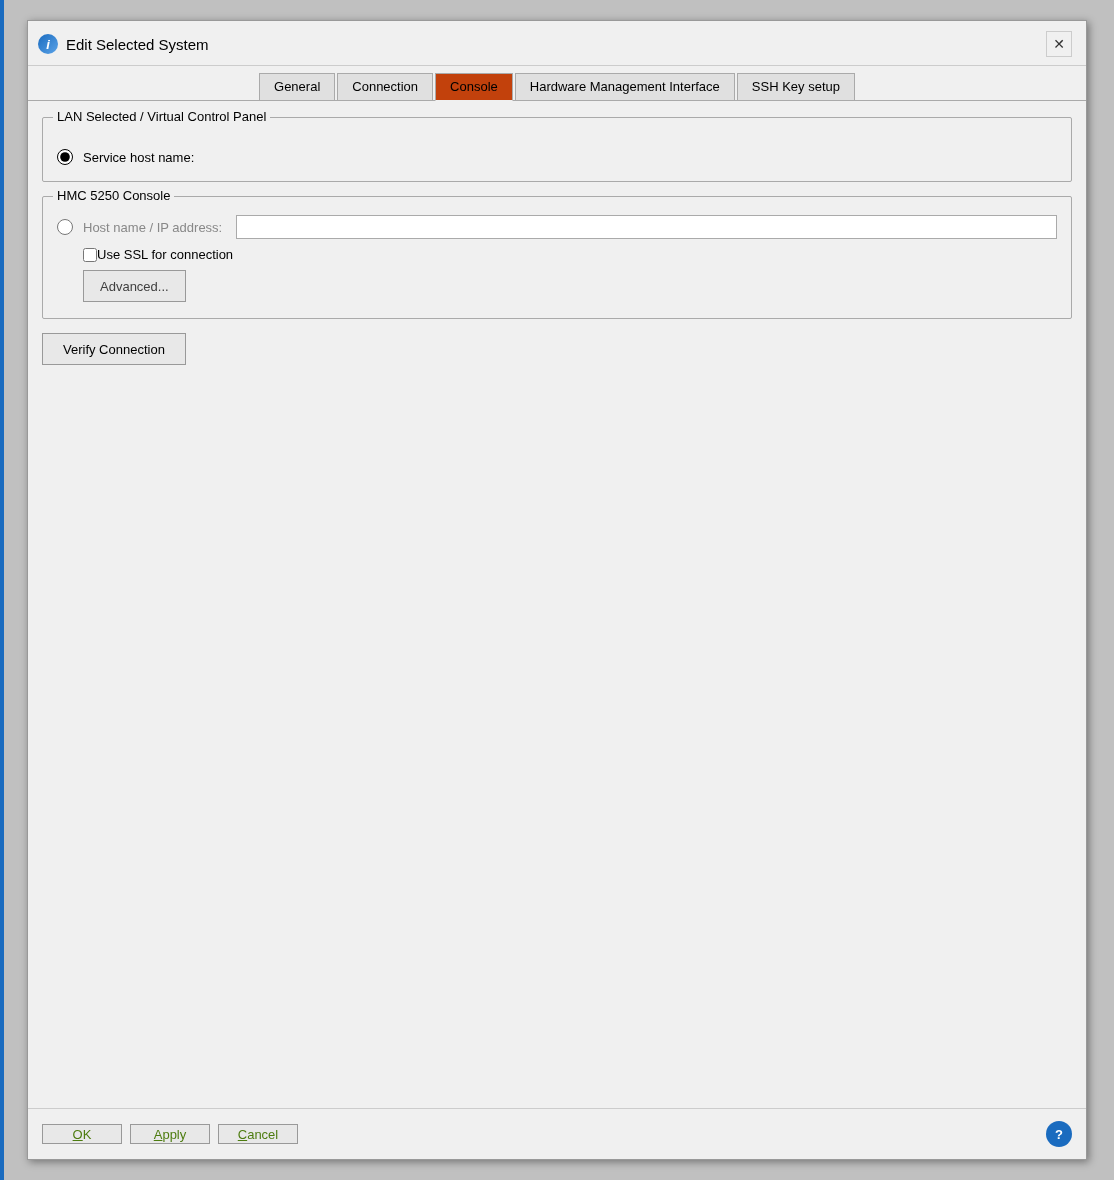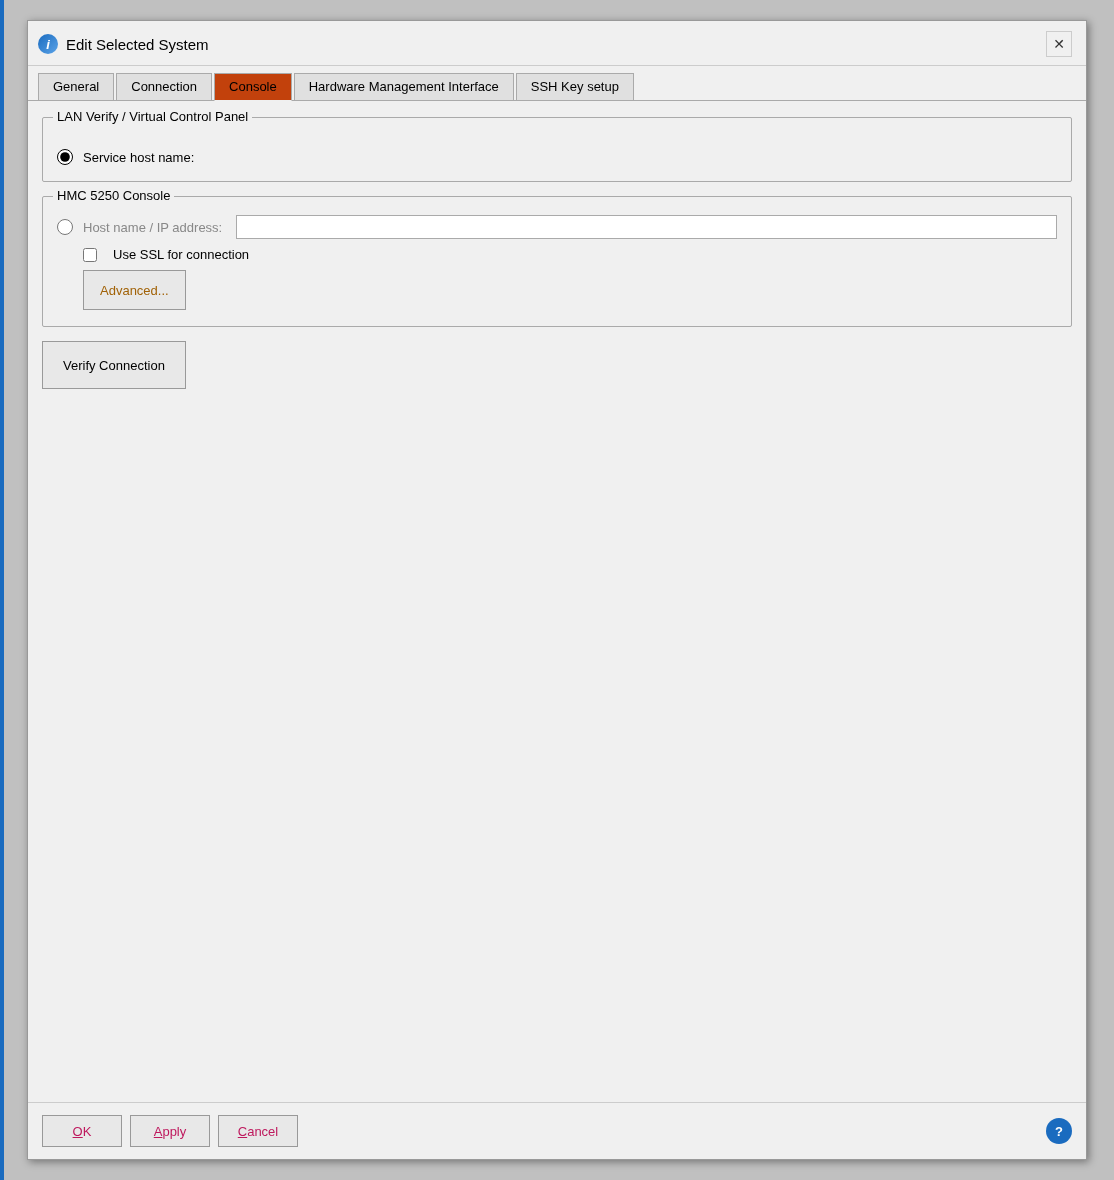--- a/index.html
+++ b/index.html
@@ -77,20 +77,21 @@
       color: #333;
     }
 
     .tabs-bar {
       display: flex;
       align-items: flex-end;
       padding: 6px 10px 0 10px;
       background: #f0f0f0;
       border-bottom: 1px solid #aaa;
       gap: 2px;
+      justify-content: center;
     }
 
     .tab {
       padding: 5px 14px 6px 14px;
       border: 1px solid #aaa;
       background: #dcdcdc;
       cursor: pointer;
       font-size: 13px;
       color: #000;
       position: relative;
@@ -184,56 +185,56 @@
       height: 14px;
       cursor: pointer;
     }
 
     .ssl-label {
       font-size: 13px;
       color: #000;
     }
 
     .advanced-btn {
-      height: 40px;
+      height: 32px;
       padding: 0 16px;
       background: #e8e8e8;
       border: 1px solid #999;
       cursor: pointer;
       font-size: 13px;
-      color: #a16207;
+      color: #404040;
     }
 
     .hmc-controls {
       display: flex;
       flex-direction: column;
       gap: 8px;
       margin-top: 8px;
     }
 
     .hmc-row1 {
       display: flex;
       align-items: center;
       gap: 10px;
     }
 
     .hmc-row2 {
       display: flex;
       align-items: flex-end;
-      gap: 16px;
+      gap: 0;
       padding-left: 26px;
     }
 
     .hmc-row3 {
       display: flex;
       padding-left: 26px;
     }
 
     .verify-btn {
-      height: 48px;
+      height: 32px;
       padding: 0 20px;
       background: #e8e8e8;
       border: 1px solid #999;
       cursor: pointer;
       font-size: 13px;
       color: #000;
     }
 
     .spacer {
       flex: 1;
@@ -242,28 +243,28 @@
     .dialog-footer {
       padding: 12px 14px;
       background: #f0f0f0;
       border-top: 1px solid #ccc;
       display: flex;
       align-items: center;
       gap: 8px;
     }
 
     .footer-btn {
-      height: 32px;
+      height: 20px;
       min-width: 80px;
       padding: 0 8px;
       background: #e8e8e8;
       border: 1px solid #999;
       cursor: pointer;
       font-size: 13px;
-      color: #be185d;
+      color: #4d7c0f;
     }
 
     .footer-spacer {
       flex: 1;
     }
 
     .help-btn {
       width: 26px;
       height: 26px;
       border-radius: 50%;
@@ -311,21 +312,21 @@
     <div class="tab">General</div>
     <div class="tab">Connection</div>
     <div class="tab active">Console</div>
     <div class="tab">Hardware Management Interface</div>
     <div class="tab">SSH Key setup</div>
   </div>
 
   <div class="dialog-body">
 
     <div class="group-box">
-      <span class="group-box-title">LAN Verify / Virtual Control Panel</span>
+      <span class="group-box-title">LAN Selected / Virtual Control Panel</span>
       <div class="lan-console-row">
         <input type="radio" class="radio-input" name="console-type" checked="" style="">
         <span class="label-text">Service host name:</span>
       </div>
     </div>
 
     <div class="group-box">
       <span class="group-box-title">HMC 5250 Console</span>
 
       <div class="hmc-controls">

